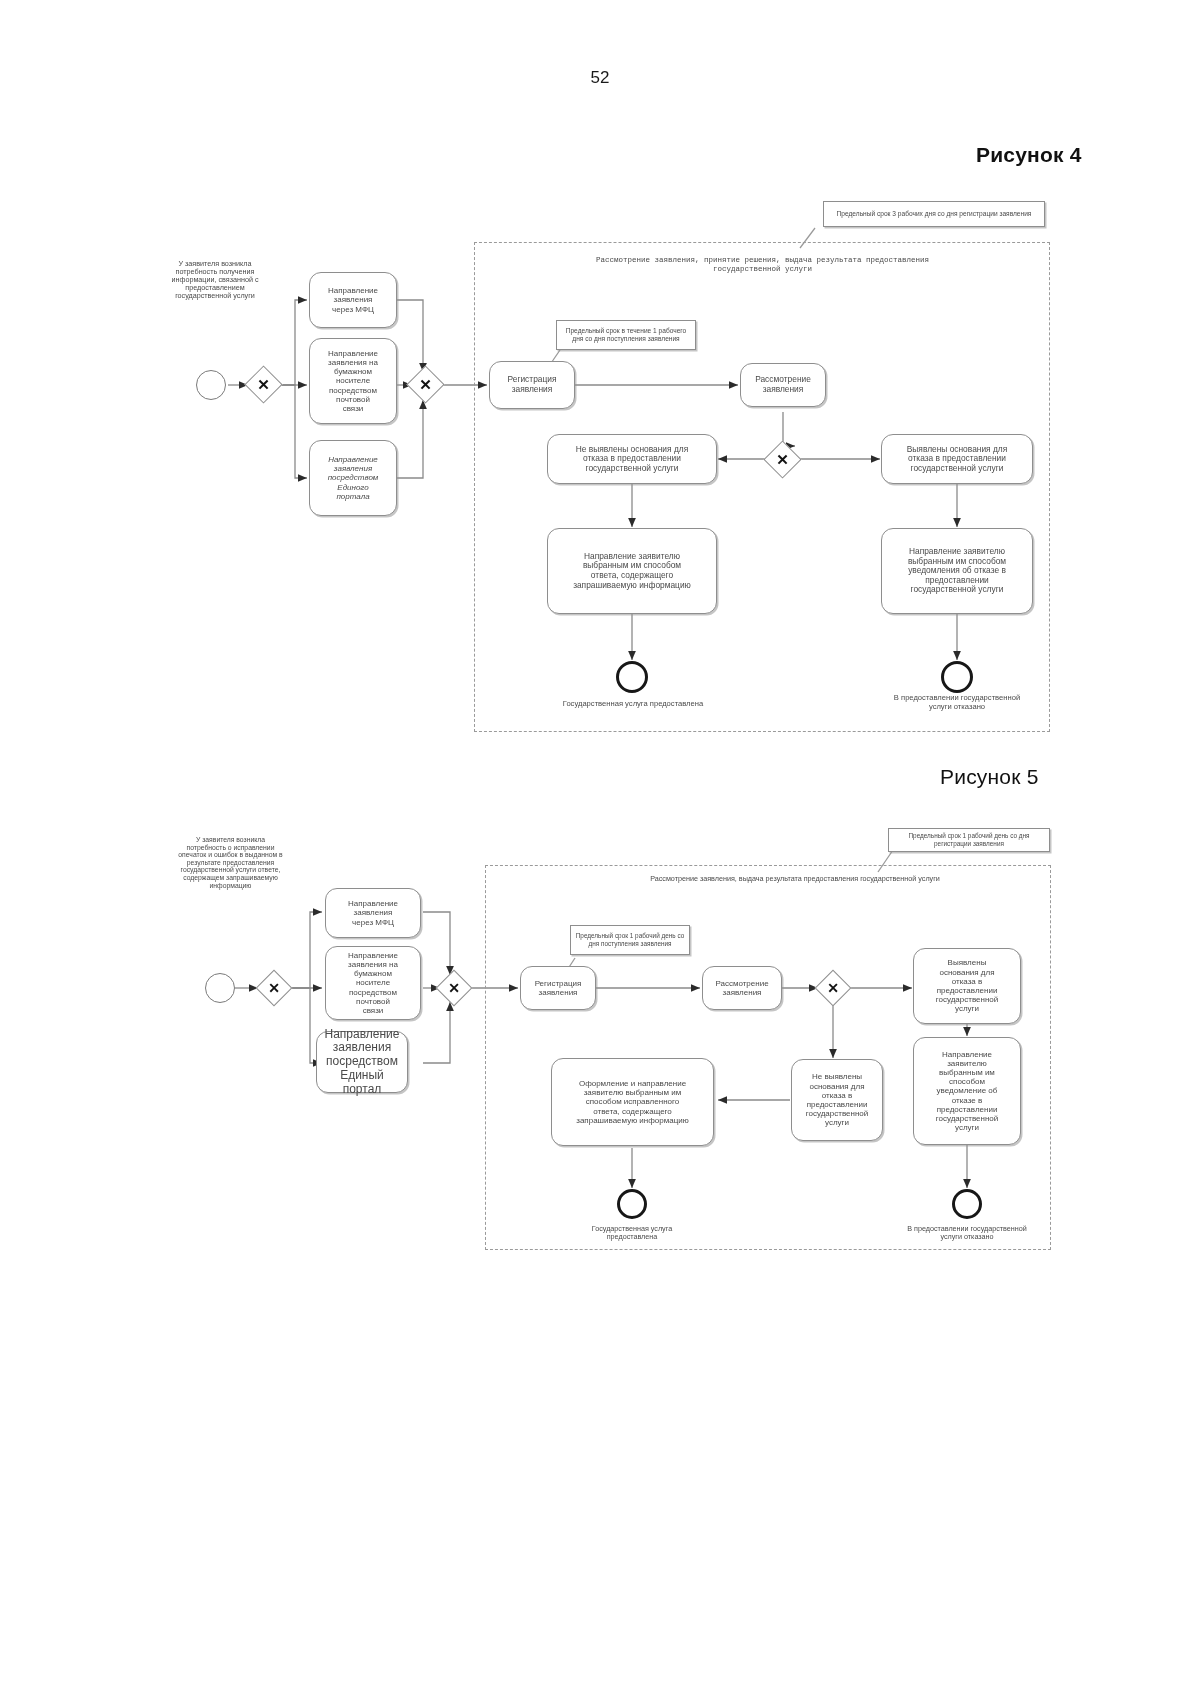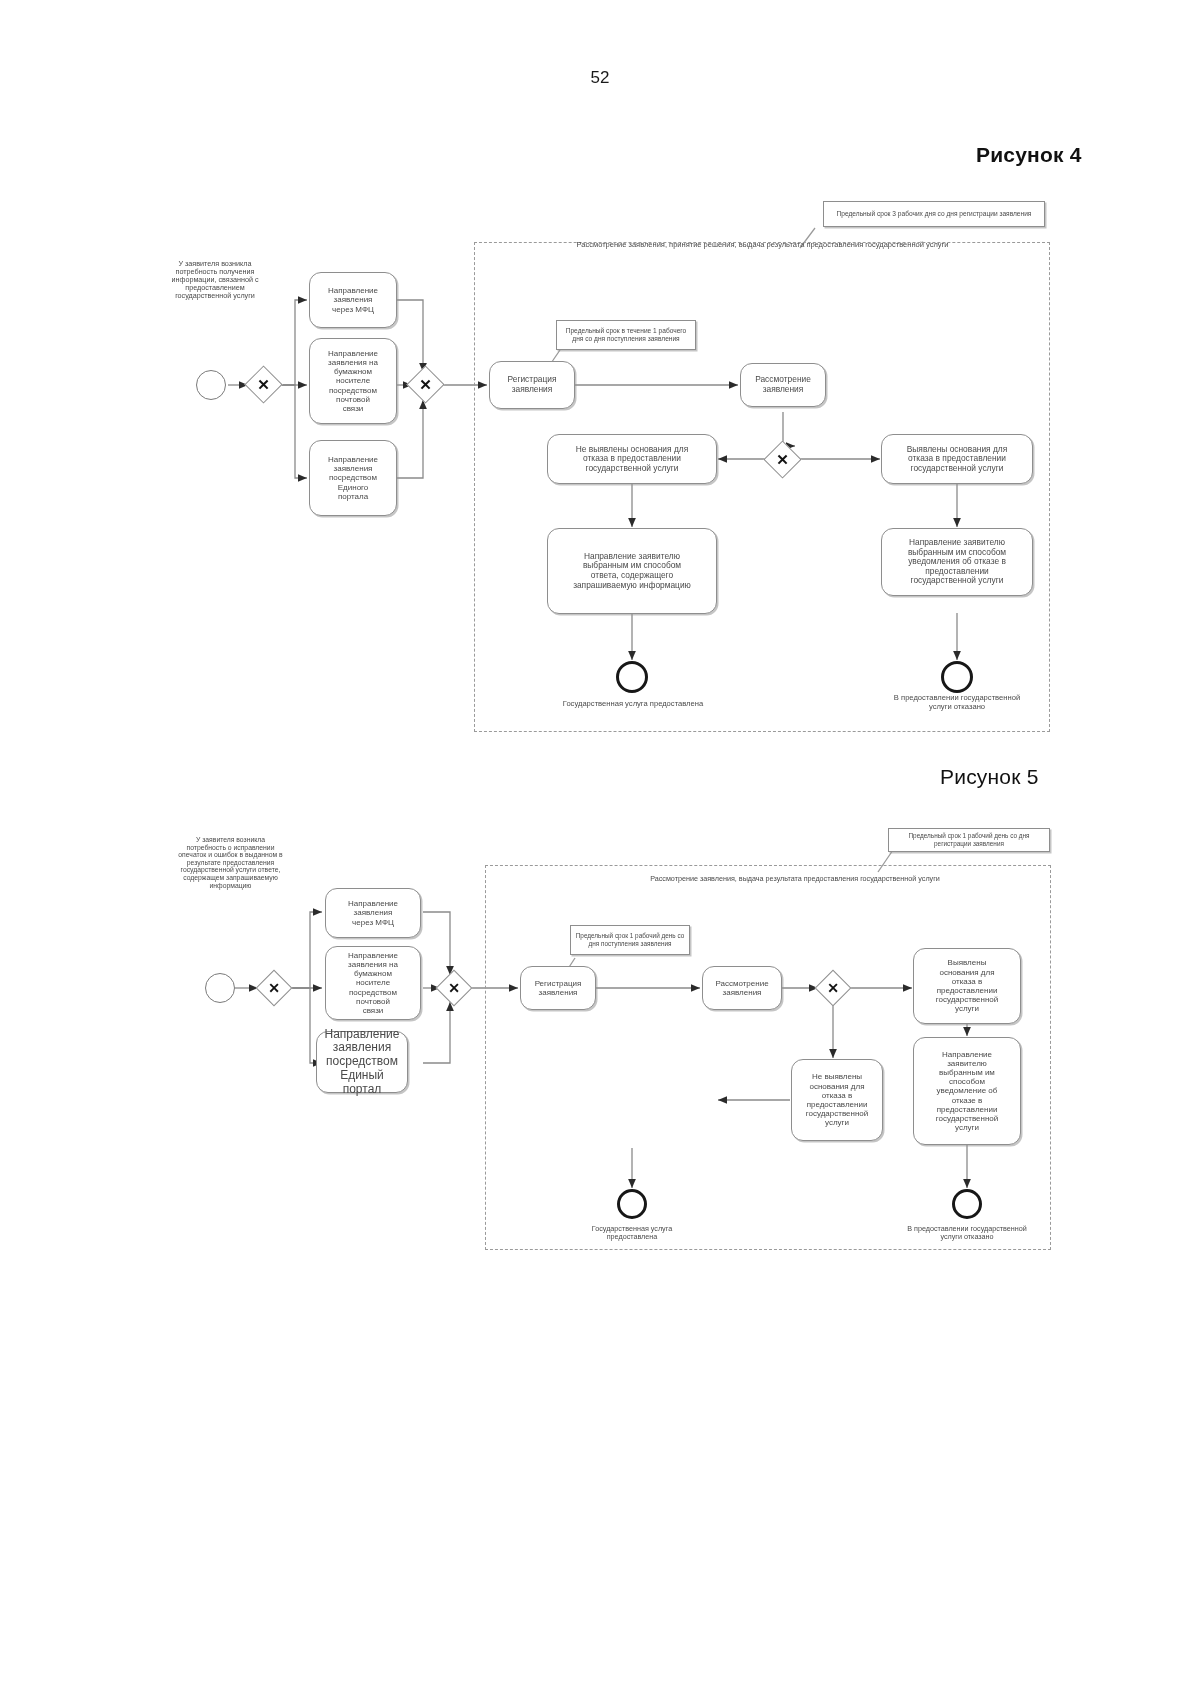--- a/index.html
+++ b/index.html
@@ -85,21 +85,21 @@
       <line x1="967" y1="1024" x2="967" y2="1036" marker-end="url(#ah)"></line>
       <line x1="632" y1="1148" x2="632" y2="1188" marker-end="url(#ah)"></line>
       <line x1="967" y1="1145" x2="967" y2="1188" marker-end="url(#ah)"></line>
 
       <line x1="893" y1="850" x2="878" y2="872" stroke="#9a9a9a"></line>
       <line x1="575" y1="958" x2="562" y2="978" stroke="#9a9a9a"></line>
     </g>
   </svg>
 
   <div class="pool" style="left:474px;top:242px;width:576px;height:490px;"></div>
-  <div class="pool-label" style="left:560px;top:240px;width:405px;font-size:7.5px;">Рассмотрение заявления, принятие решения, выдача результата предоставления государственной услуги</div>
+  <div class="pool-label" style="left:560px;top:256px;width:405px;font-size:7.5px;font-family:Liberation Mono, monospace;">Рассмотрение заявления, принятие решения, выдача результата предоставления государственной услуги</div>
 
   <div class="note" style="left:823px;top:201px;width:222px;height:26px;font-size:6.6px;">Предельный срок 3 рабочих дня со дня регистрации заявления</div>
   <div class="note" style="left:556px;top:320px;width:140px;height:30px;font-size:6.6px;">Предельный срок в течение 1 рабочего дня со дня поступления заявления</div>
 
   <div class="lbl" style="left:160px;top:260px;width:110px;font-size:7.2px;">У заявителя возникла потребность получения информации, связанной с предоставлением государственной услуги</div>
   <div class="startev" style="left:196px;top:370px;width:30px;height:30px;"></div>
 
   <div class="gw" style="left:250px;top:371px;width:27px;height:27px;">
     <i></i>
       <b style="font-size:15px;">✕</b>
@@ -108,30 +108,30 @@
     <i></i>
       <b style="font-size:15px;">✕</b>
   </div>
   <div class="gw" style="left:769px;top:446px;width:27px;height:27px;">
     <i></i>
       <b style="font-size:15px;">✕</b>
   </div>
 
   <div class="node" style="left:309px;top:272px;width:88px;height:56px;font-size:8px;">Направление заявления через МФЦ</div>
   <div class="node" style="left:309px;top:338px;width:88px;height:86px;font-size:8px;">Направление заявления на бумажном носителе посредством почтовой связи</div>
-  <div class="node" style="left:309px;top:440px;width:88px;height:76px;font-size:8px;">Направление заявления посредством Единого портала</div>
+  <div class="node" style="left:309px;top:440px;width:88px;height:76px;font-size:8px;font-style:italic;">Направление заявления посредством Единого портала</div>
 
   <div class="node" style="left:489px;top:361px;width:86px;height:48px;font-size:8.4px;">Регистрация заявления</div>
   <div class="node" style="left:740px;top:363px;width:86px;height:44px;font-size:8.4px;">Рассмотрение заявления</div>
 
   <div class="node" style="left:547px;top:434px;width:170px;height:50px;font-size:8.4px;">Не выявлены основания для отказа в предоставлении государственной услуги</div>
   <div class="node" style="left:881px;top:434px;width:152px;height:50px;font-size:8.4px;">Выявлены основания для отказа в предоставлении государственной услуги</div>
 
   <div class="node" style="left:547px;top:528px;width:170px;height:86px;font-size:8.4px;">Направление заявителю выбранным им способом ответа, содержащего запрашиваемую информацию</div>
-  <div class="node" style="left:881px;top:528px;width:152px;height:68px;font-size:8.4px;">Направление заявителю выбранным им способом уведомления об отказе в предоставлении государственной услуги</div>
+  <div class="node" style="left:881px;top:528px;width:152px;height:86px;font-size:8.4px;">Направление заявителю выбранным им способом уведомления об отказе в предоставлении государственной услуги</div>
 
   <div class="endev" style="left:616px;top:661px;width:32px;height:32px;"></div>
   <div class="endev" style="left:941px;top:661px;width:32px;height:32px;"></div>
   <div class="lbl" style="left:562px;top:700px;width:142px;font-size:7.6px;">Государственная услуга предоставлена</div>
   <div class="lbl" style="left:890px;top:694px;width:134px;font-size:7.6px;">В предоставлении государственной услуги отказано</div>
 
   <div class="pool" style="left:485px;top:865px;width:566px;height:385px;"></div>
   <div class="pool-label" style="left:600px;top:875px;width:390px;font-size:7.2px;">Рассмотрение заявления, выдача результата предоставления государственной услуги</div>
 
   <div class="note" style="left:888px;top:828px;width:162px;height:24px;font-size:6.4px;">Предельный срок 1 рабочий день со дня регистрации заявления</div>
@@ -156,20 +156,21 @@
   <div class="node" style="left:325px;top:888px;width:96px;height:50px;font-size:8px;">Направление заявления через МФЦ</div>
   <div class="node" style="left:325px;top:946px;width:96px;height:74px;font-size:8px;">Направление заявления на бумажном носителе посредством почтовой связи</div>
   <div class="node" style="left:316px;top:1031px;width:92px;height:62px;font-size:12px;">Направление заявления посредством Единый портал</div>
 
   <div class="node" style="left:520px;top:966px;width:76px;height:44px;font-size:8px;">Регистрация заявления</div>
   <div class="node" style="left:702px;top:966px;width:80px;height:44px;font-size:8px;">Рассмотрение заявления</div>
 
   <div class="node" style="left:913px;top:948px;width:108px;height:76px;font-size:8px;">Выявлены основания для отказа в предоставлении государственной услуги</div>
   <div class="node" style="left:791px;top:1059px;width:92px;height:82px;font-size:8px;">Не выявлены основания для отказа в предоставлении государственной услуги</div>
 
+  <div class="node" style="left:551px;top:1058px;width:163px;height:88px;font-size:8px;">Оформление и направление заявителю выбранным им способом исправленного ответа, содержащего запрашиваемую информацию</div>
   <div class="node" style="left:913px;top:1037px;width:108px;height:108px;font-size:8px;">Направление заявителю выбранным им способом уведомление об отказе в предоставлении государственной услуги</div>
 
   <div class="endev" style="left:617px;top:1189px;width:30px;height:30px;"></div>
   <div class="endev" style="left:952px;top:1189px;width:30px;height:30px;"></div>
   <div class="lbl" style="left:566px;top:1225px;width:132px;font-size:7.2px;">Государственная услуга предоставлена</div>
   <div class="lbl" style="left:902px;top:1225px;width:130px;font-size:7.2px;">В предоставлении государственной услуги отказано</div>
 
 </div>
 
 </body></html>

